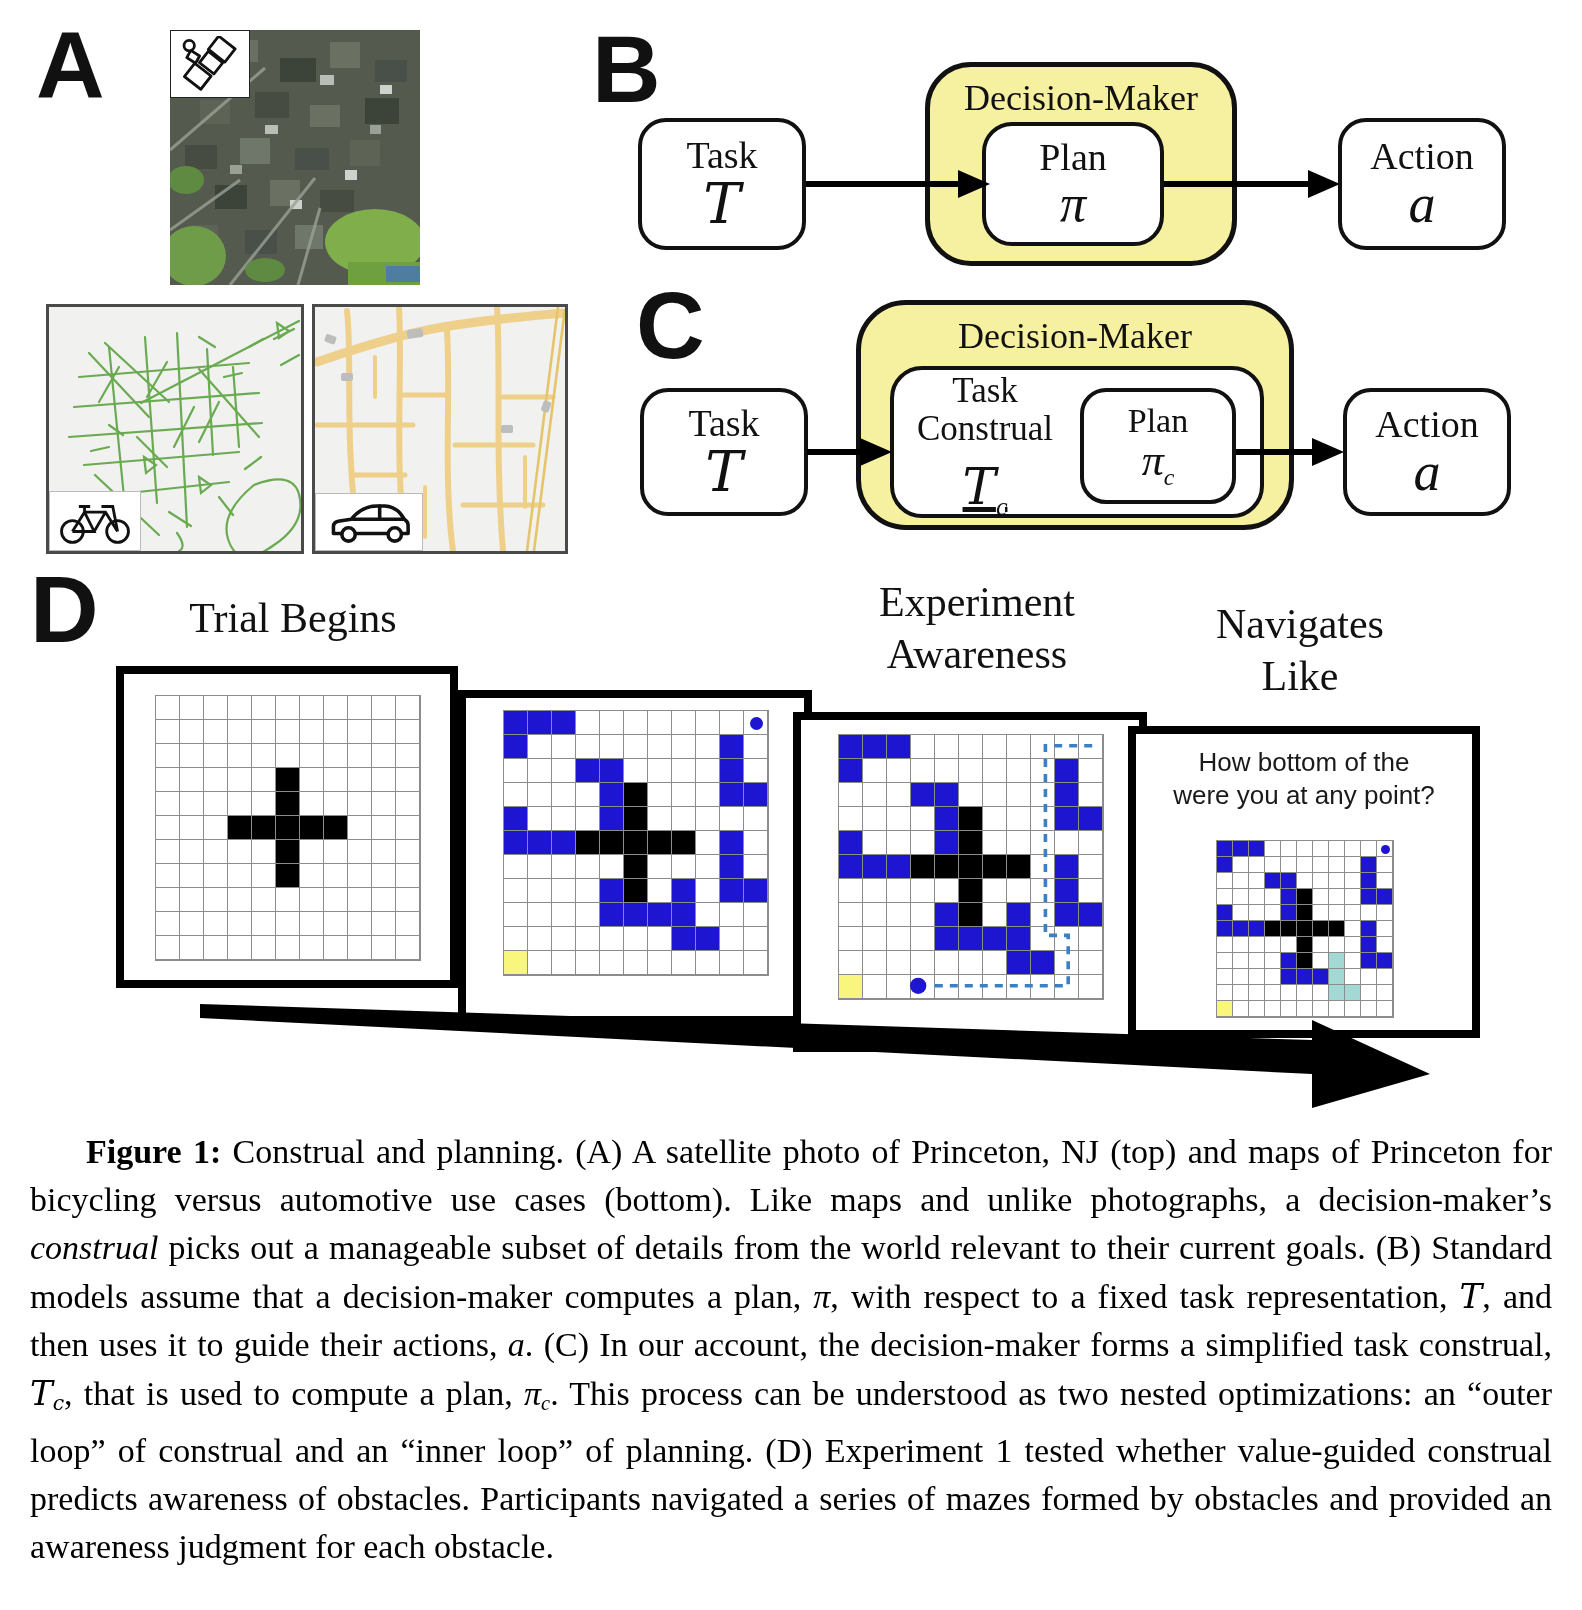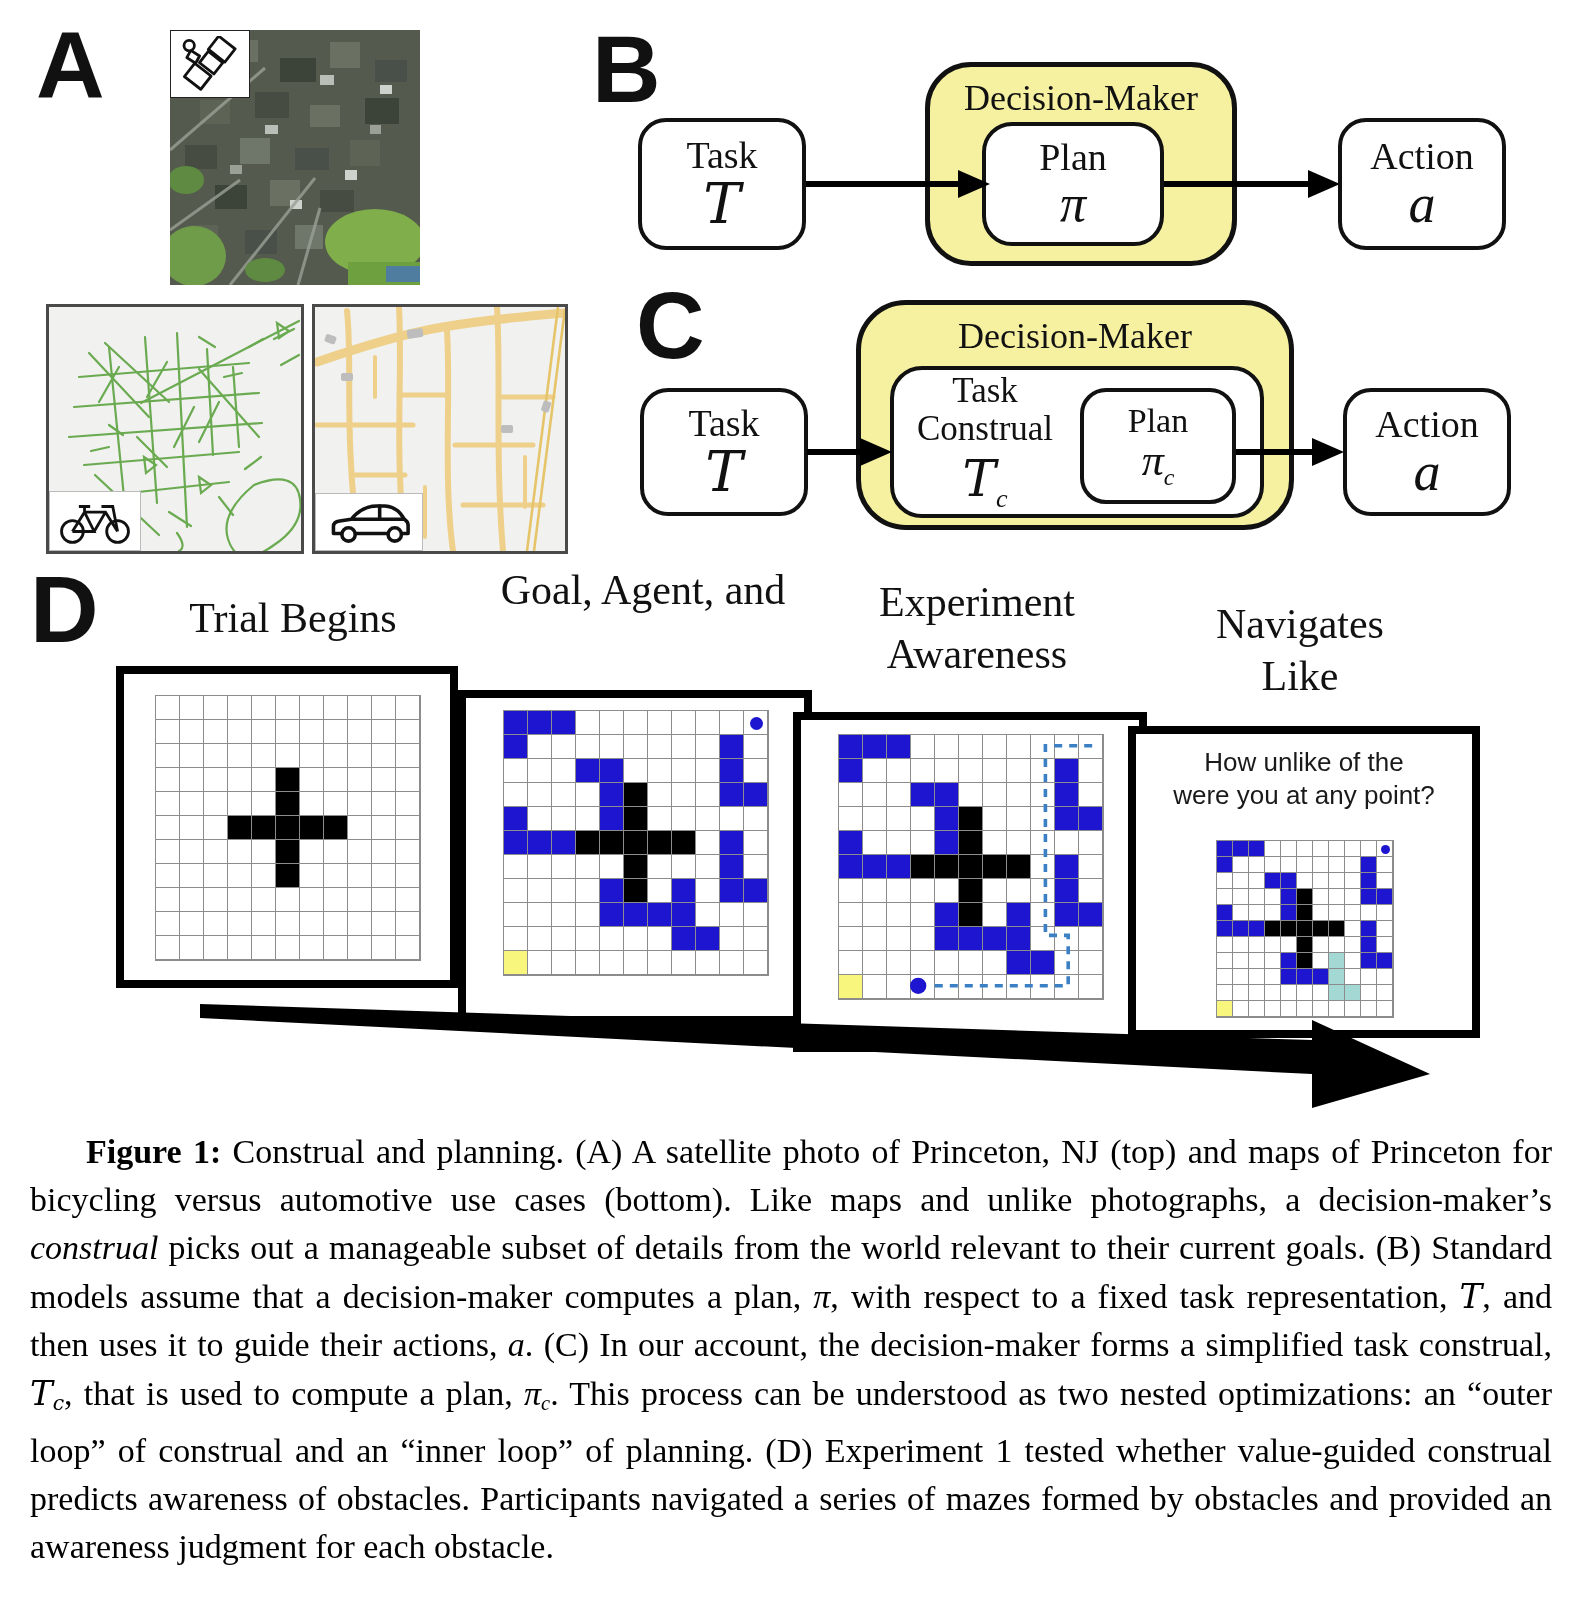--- a/index.html
+++ b/index.html
@@ -234,21 +234,21 @@
 
 <div class="dbox" style="left:640px;top:388px;width:168px;height:128px;">
   <div class="lbl">Task</div>
   <div class="sym cal-i" style="font-size:56px;">T</div>
 </div>
 
 <div class="dbox" style="left:890px;top:366px;width:374px;height:152px;border-radius:32px;"></div>
 <div class="construal-col" style="left:896px;top:372px;width:178px;">
   <div>Task</div>
   <div>Construal</div>
-  <div style="font-size:50px;line-height:1.0;margin-top:6px;"><span class="cal-i">T</span><sub style="font-size:26px;font-style:italic;">c</sub></div>
+  <div style="font-size:50px;line-height:1.0;margin-top:14px;text-decoration:underline;"><span class="cal-i">T</span><sub style="font-size:26px;font-style:italic;">c</sub></div>
 </div>
 
 <div class="dbox" style="left:1080px;top:388px;width:156px;height:116px;border-radius:26px;">
   <div class="lbl" style="font-size:34px;">Plan</div>
   <div style="font-size:44px;line-height:1.0;font-style:italic;"><span>π</span><sub style="font-size:24px;">c</sub></div>
 </div>
 
 <div class="dbox" style="left:1343px;top:388px;width:168px;height:128px;">
   <div class="lbl">Action</div>
   <div class="sym" style="font-size:54px;">a</div>
@@ -262,37 +262,36 @@
   <line x1="0" y1="18" x2="78" y2="18" stroke="#000" stroke-width="6"></line>
   <polygon points="76,4 108,18 76,32" fill="#000"></polygon>
 </svg>
 
 <div class="plabel" style="left:30px;top:562px;">D</div>
 
 <div class="dtitle" style="left:293px;top:592px;">
   <div>Trial Begins</div>
 </div>
 <div class="dtitle" style="left:643px;top:564px;">
-  <div>Goal, Agent, and</div>
 </div>
 <div class="dtitle" style="left:977px;top:576px;">
   <div>Experiment</div>
   <div>Awareness</div>
 </div>
 <div class="dtitle" style="left:1300px;top:598px;">
   <div>Navigates</div>
   <div>Like</div>
 </div>
 
 <div class="frame" style="left:116px;top:666px;width:342px;height:322px;"></div>
 <div class="frame" style="left:458px;top:690px;width:354px;height:334px;"></div>
 <div class="frame" style="left:793px;top:712px;width:354px;height:340px;"></div>
 <div class="frame" style="left:1128px;top:726px;width:352px;height:312px;">
   <div class="probeq">
-    <div>How unlike of the</div>
+    <div>How bottom of the</div>
     <div>were you at any point?</div>
   </div>
 </div>
 
 <div class="maze" style="left: 155px; top: 695px; width: 264px; height: 264px;">
     <div class="mcell" style="left: 0px; top: 0px; width: 24px; height: 24px; border-color: rgb(140, 140, 140);"></div>
     <div class="mcell" style="left: 24px; top: 0px; width: 24px; height: 24px; border-color: rgb(140, 140, 140);"></div>
     <div class="mcell" style="left: 48px; top: 0px; width: 24px; height: 24px; border-color: rgb(140, 140, 140);"></div>
     <div class="mcell" style="left: 72px; top: 0px; width: 24px; height: 24px; border-color: rgb(140, 140, 140);"></div>
     <div class="mcell" style="left: 96px; top: 0px; width: 24px; height: 24px; border-color: rgb(140, 140, 140);"></div>

